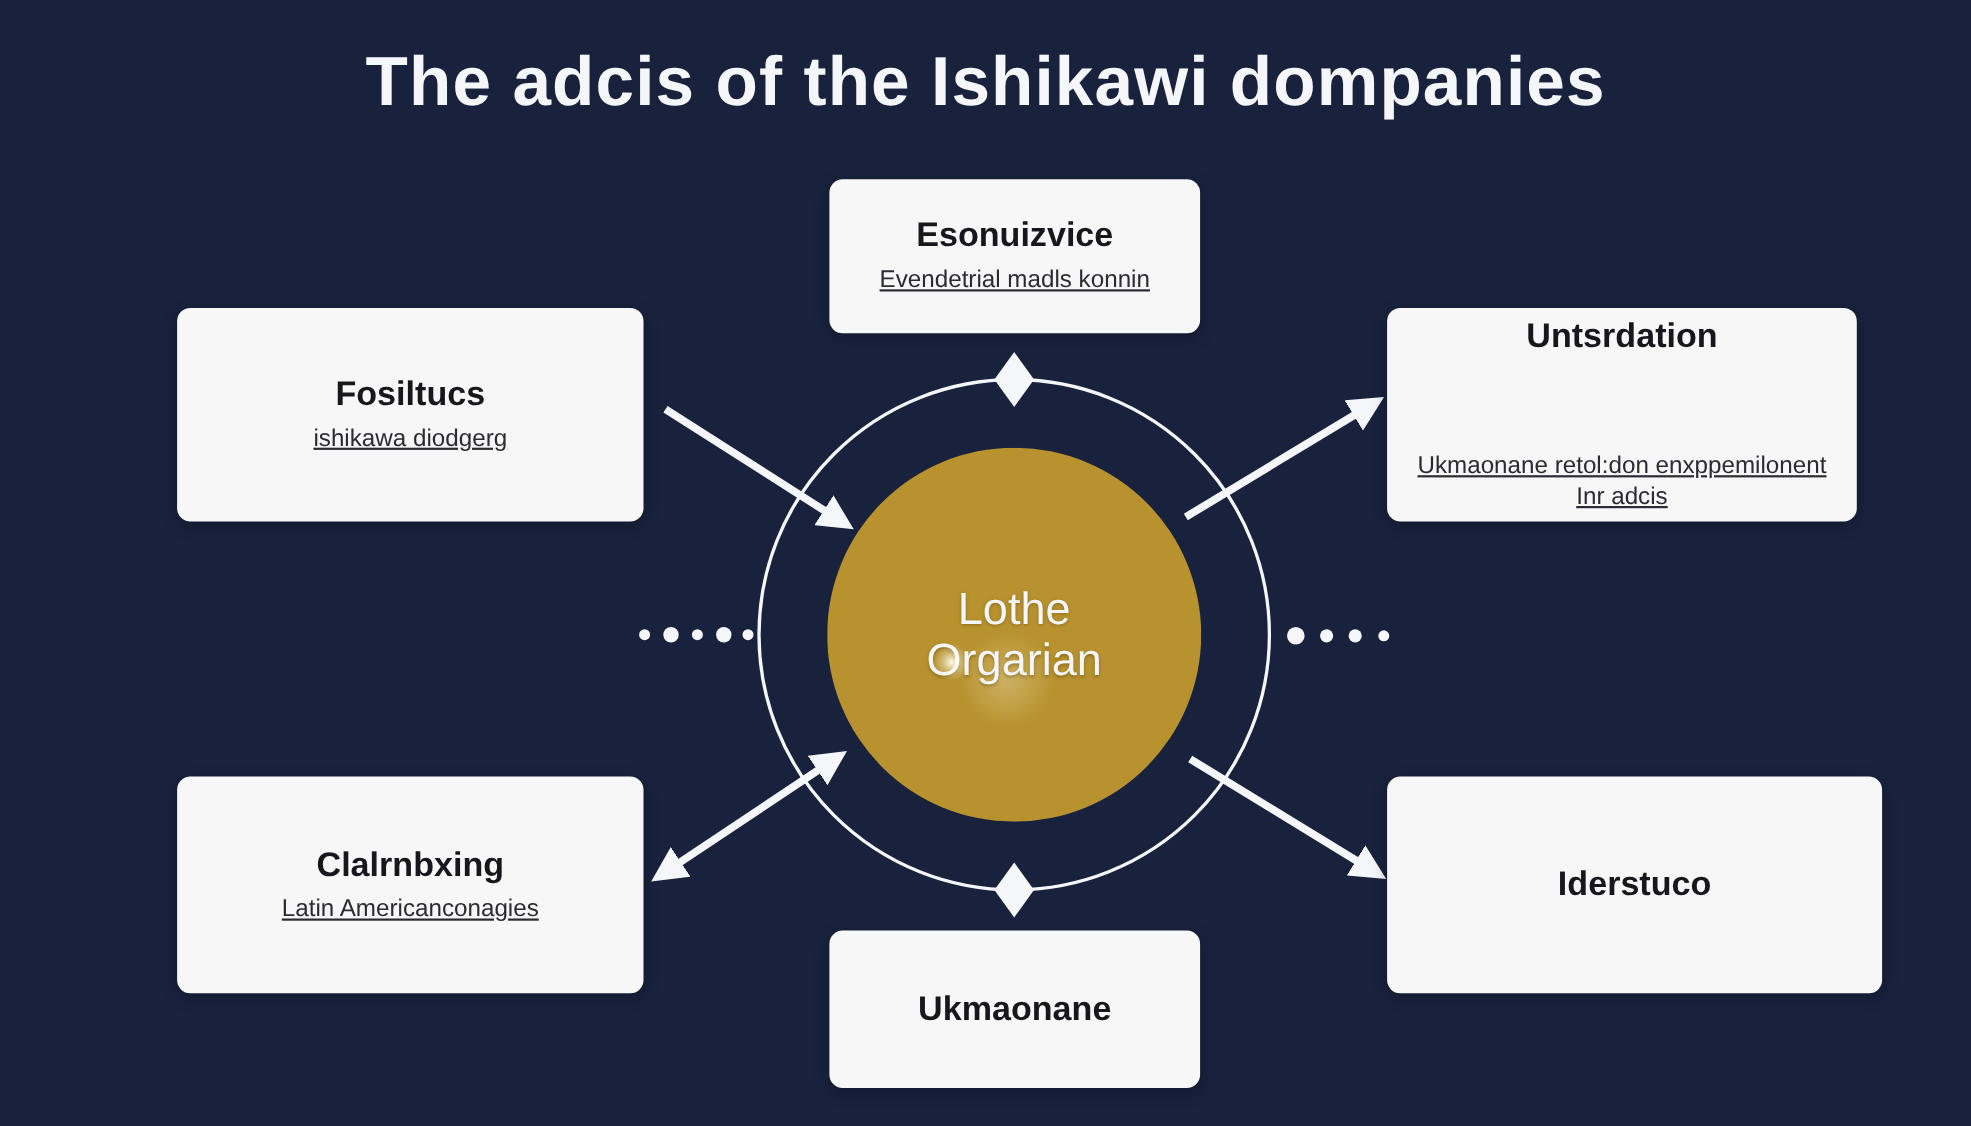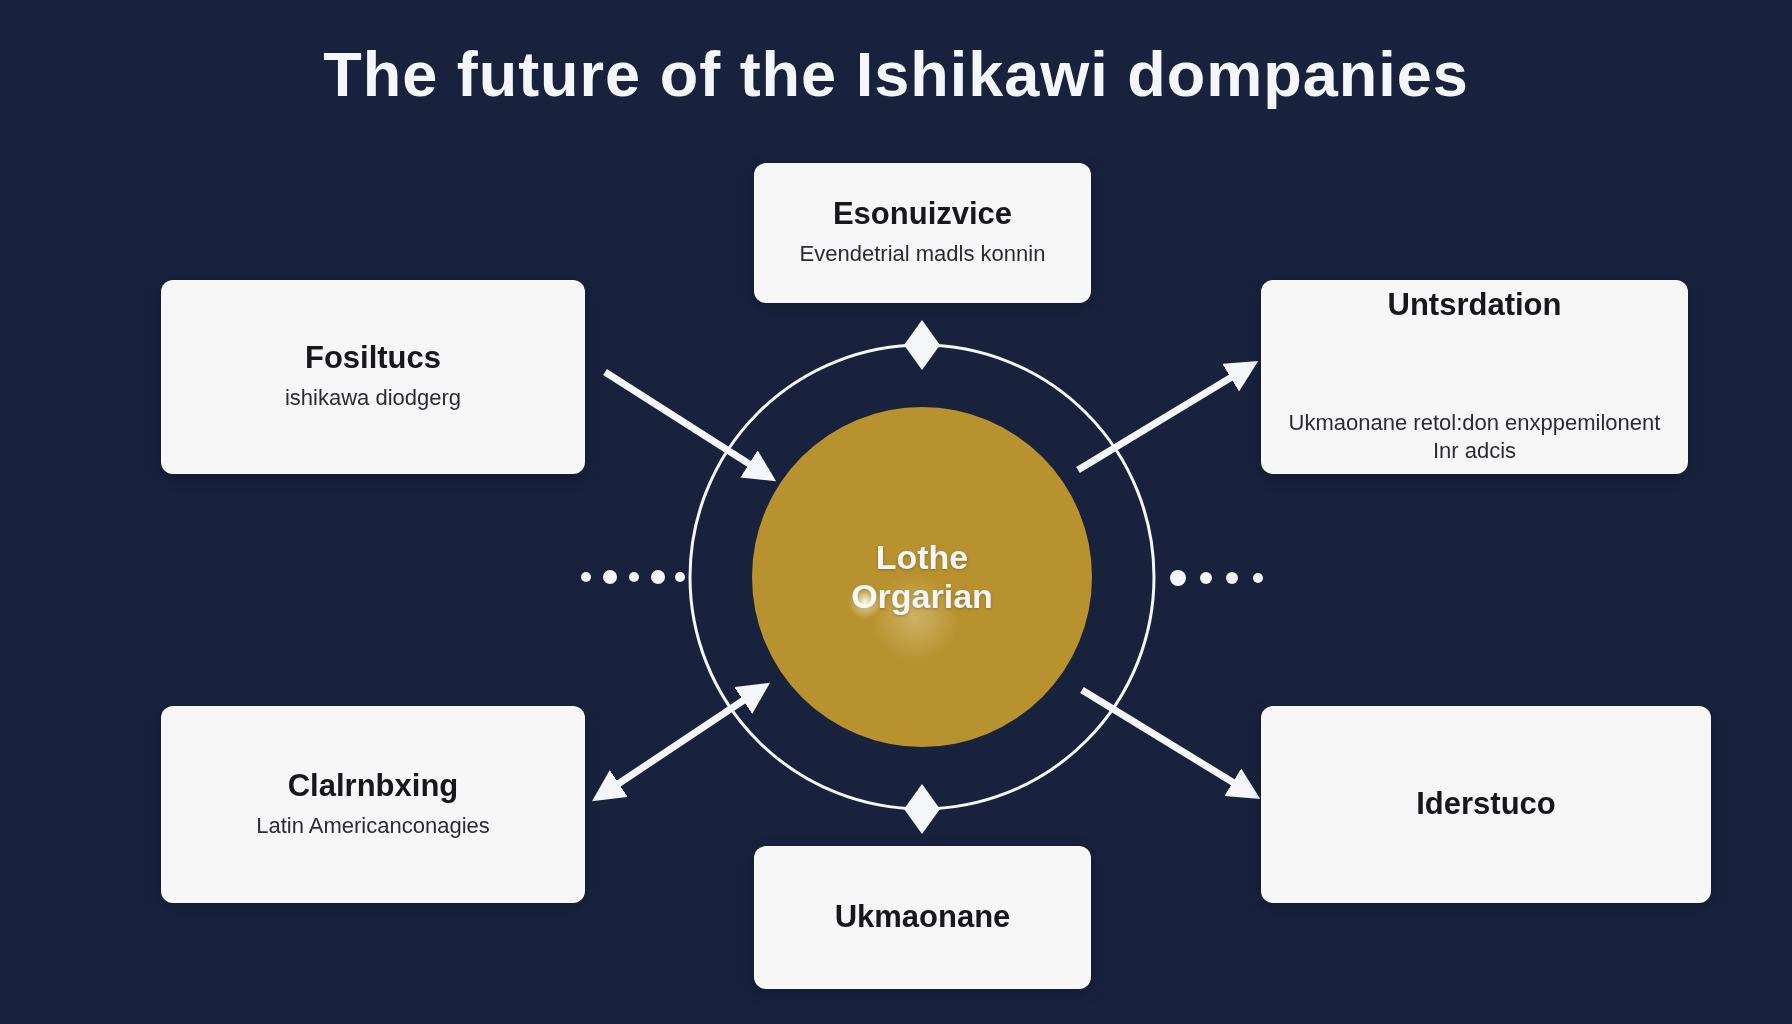--- a/index.html
+++ b/index.html
@@ -44,22 +44,22 @@
     border-radius: 50%;
     background: radial-gradient(circle at 48% 62%, rgba(255,250,225,0.30) 0%, rgba(255,250,225,0) 16%),
                 var(--center-fill, #b8922e);
     display: flex;
     align-items: center;
     justify-content: center;
     text-align: center;
   }
   .hub-label {
     color: var(--accent-white, #ffffff);
-    font-size: 34px;
-    font-weight: bold;
+    font-size: 41px;
+    font-weight: normal;
     line-height: 1.15;
     text-shadow: 0 1px 3px rgba(60,40,0,0.35);
   }
   .hub-label span { display: block; }
   .flare {
     position: absolute;
     left: 96px;
     top: 178px;
     width: 34px;
     height: 34px;
@@ -85,34 +85,35 @@
     color: var(--node-title, #17171c);
     font-size: 31px;
     font-weight: bold;
     line-height: 1.1;
   }
   .node-subtitle {
     color: var(--node-subtitle, #2b2b31);
     font-size: 22px;
     line-height: 1.3;
     max-width: 100%;
+    text-decoration: underline;
   }
   .node-top          { left: 754px;  top: 163px; width: 337px; height: 140px; }
   .node-left-top     { left: 161px;  top: 280px; width: 424px; height: 194px; }
   .node-right-top    { left: 1261px; top: 280px; width: 427px; height: 194px; justify-content: space-between; }
   .node-left-bottom  { left: 161px;  top: 706px; width: 424px; height: 197px; }
   .node-right-bottom { left: 1261px; top: 706px; width: 450px; height: 197px; }
   .node-bottom       { left: 754px;  top: 846px; width: 337px; height: 143px; }
 </style>
 </head>
 <body>
 
 <div class="canvas">
 
-  <h1 class="title">The future of the Ishikawi dompanies</h1>
+  <h1 class="title">The adcis of the Ishikawi dompanies</h1>
 
   <svg class="overlay" viewBox="0 0 1792 1024" aria-hidden="true">
     <defs>
       <marker id="ah" viewBox="0 0 10 10" refX="7" refY="5" markerWidth="4.6" markerHeight="4.6" orient="auto-start-reverse">
         <path d="M0,0 L10,5 L0,10 z" fill="#f5f6fa"></path>
       </marker>
     </defs>
 
     <circle cx="922" cy="577" r="232" fill="none" stroke="#f5f6fa" stroke-width="3"></circle>
 

